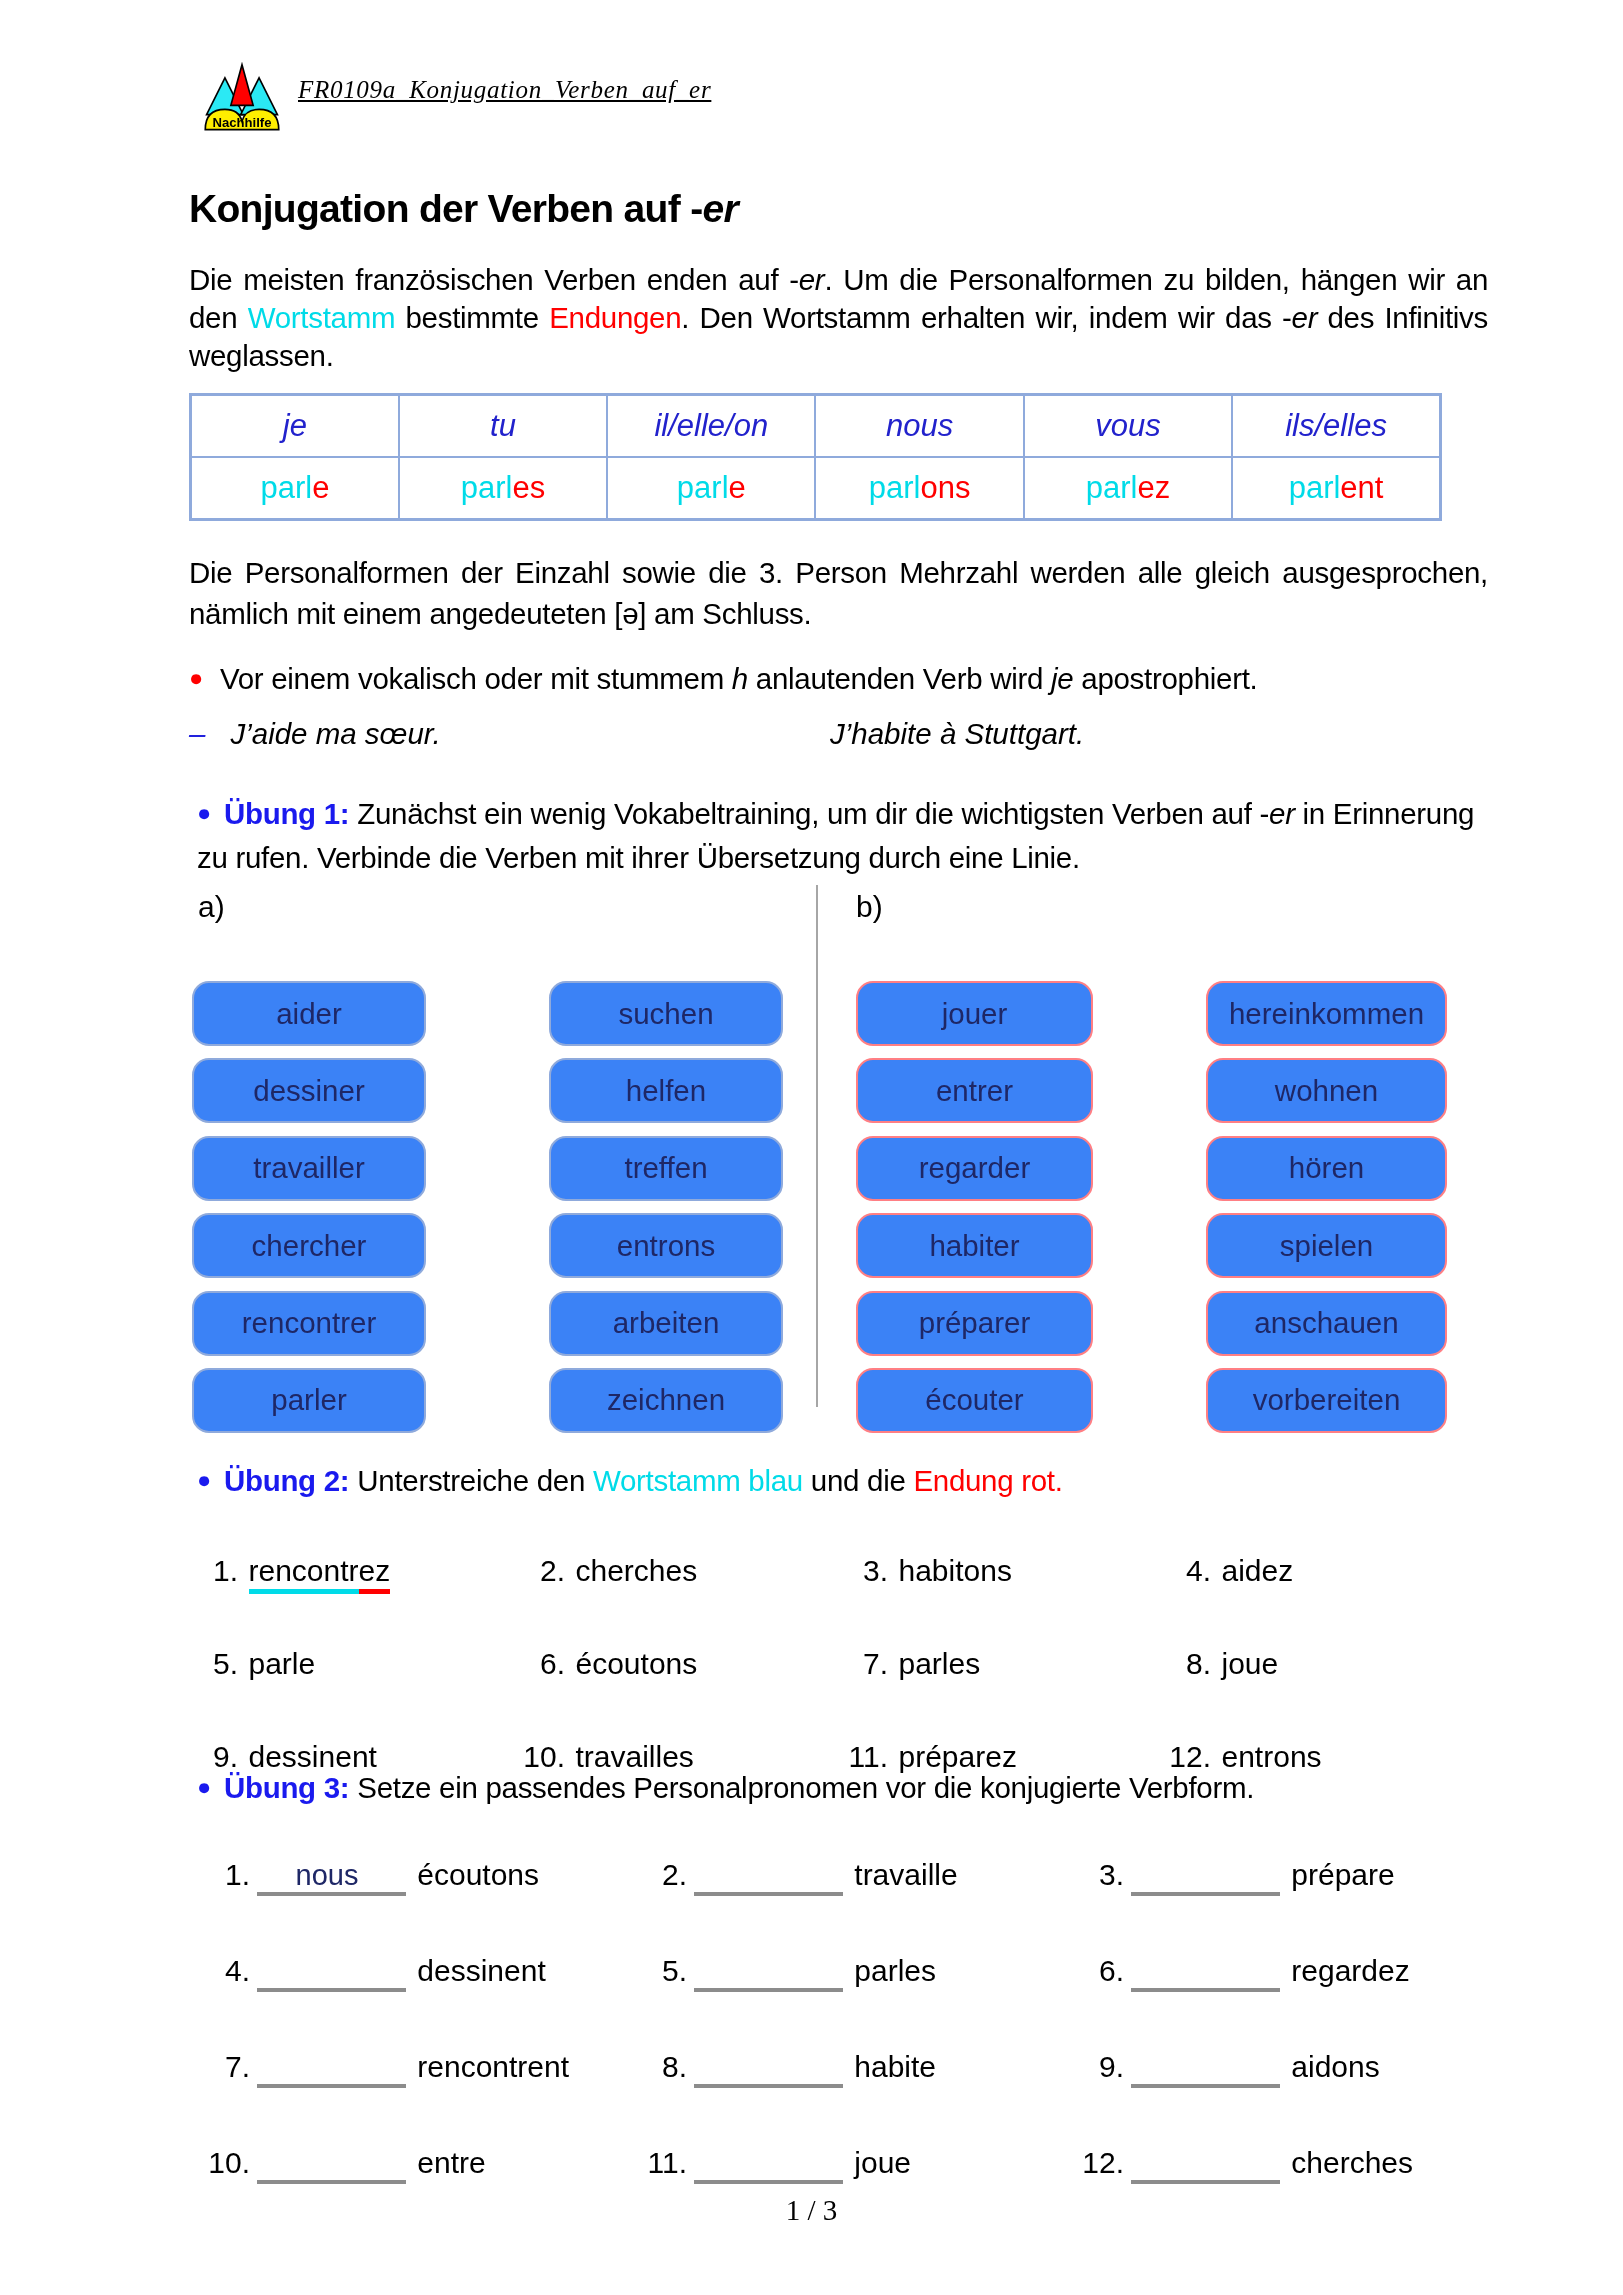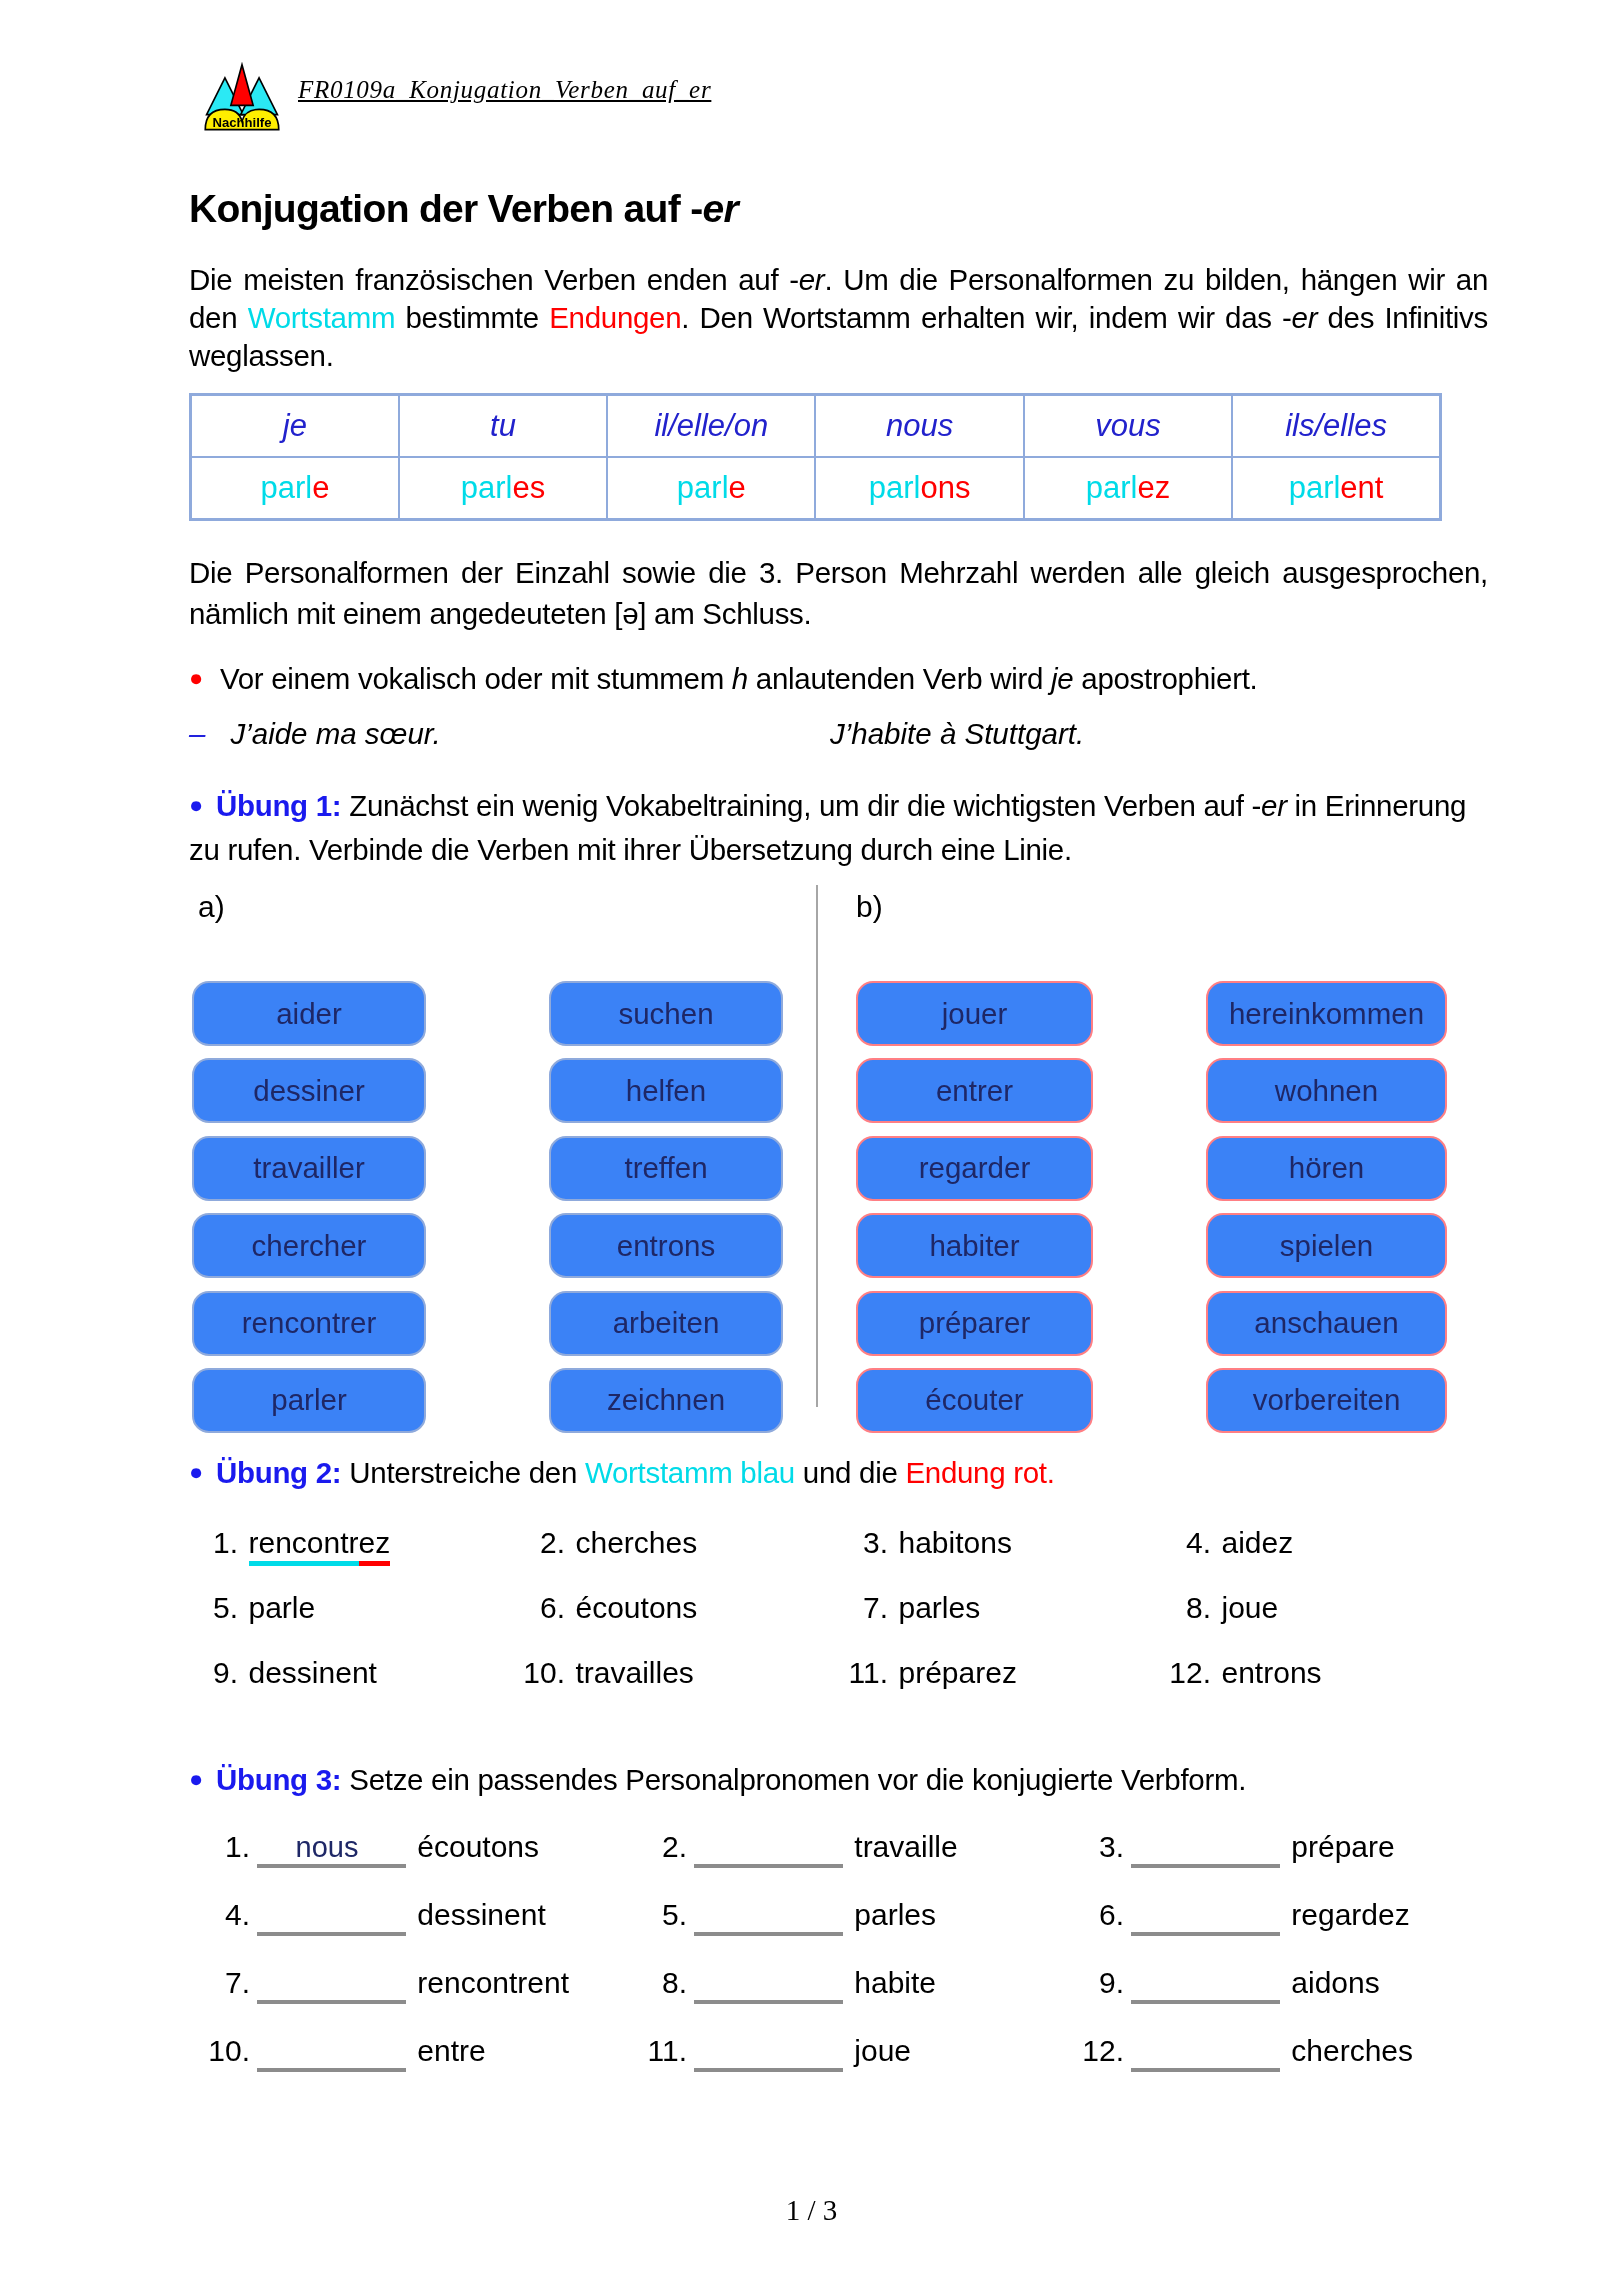--- a/index.html
+++ b/index.html
@@ -31,21 +31,21 @@
   .para2{left:189px;top:552px;width:1299px;font-size:29.5px;line-height:41px;letter-spacing:-0.3px;margin:0;}
 
   .note{left:189px;top:662px;width:1303px;font-size:29.5px;letter-spacing:-0.3px;margin:0;}
   .bullet-red{color:#ff0000;font-size:23.6px;vertical-align:3.3px;margin-right:17px;}
   .bullet-blue{color:#1a1aee;font-size:23.6px;vertical-align:3.3px;margin-right:13px;}
 
   .examples{left:189px;top:717px;width:1303px;font-size:29.5px;margin:0;font-style:italic;}
   .dash{color:#2222dd;margin-right:25px;}
   .ex-right{position:absolute;left:641px;top:0;}
 
-  .ue-head{width:1304px;font-size:29.5px;line-height:44px;letter-spacing:-0.3px;margin:0;}
+  .ue-head{width:1304px;font-size:29.5px;line-height:44px;letter-spacing:-0.3px;margin:8px;}
   .ue1{left:189px;top:783px;}
   .ue2{left:189px;top:1450px;}
   .ue3{left:189px;top:1757px;}
   .ue-label{color:#1a1aee;font-weight:bold;margin-right:7.9px;}
 
   .label-ab{font-size:30px;}
   .label-a{left:198px;top:890px;}
   .label-b{left:856px;top:890px;}
   .divider{left:816px;top:885px;width:2px;height:522px;background:#a6a6a6;}
 
@@ -54,21 +54,21 @@
   .col2{left:549px;width:234px;}
   .col3{left:856px;width:237px;}
   .col4{left:1206px;width:241px;}
   .vbox{box-sizing:border-box;height:65px;border-radius:17px;display:flex;align-items:center;
     justify-content:center;font-size:29.5px;color:#1e2766;background:#3b82f6;}
   .vbox.bblue{border:2.6px solid #8faadc;}
   .vbox.bred{border:2.6px solid #ff7f84;}
 
   .u2grid{left:196px;top:1526px;display:grid;grid-template-columns:327px 323px 323px 314px;
     row-gap:31px;font-size:30px;}
-  .item{white-space:nowrap;}
+  .item{white-space:nowrap;margin-top:28px;}
   .num{display:inline-block;width:42px;text-align:right;margin-right:10.5px;}
   .stem-u{border-bottom:5.9px solid #00dbe8;padding-bottom:2px;}
   .end-u{border-bottom:5.9px solid #ff0000;padding-bottom:2px;}
 
   .u3grid{left:196px;top:1830px;display:grid;grid-template-columns:437px 437px auto;
     row-gap:30px;font-size:30px;}
   .u3num{display:inline-block;width:54px;text-align:right;margin-right:6.5px;}
   .blank{display:inline-block;width:149px;border-bottom:4.6px solid #8c8c8c;text-align:center;
     color:#1e2766;font-size:29px;}
   .blank::after{content:"\00a0";}

